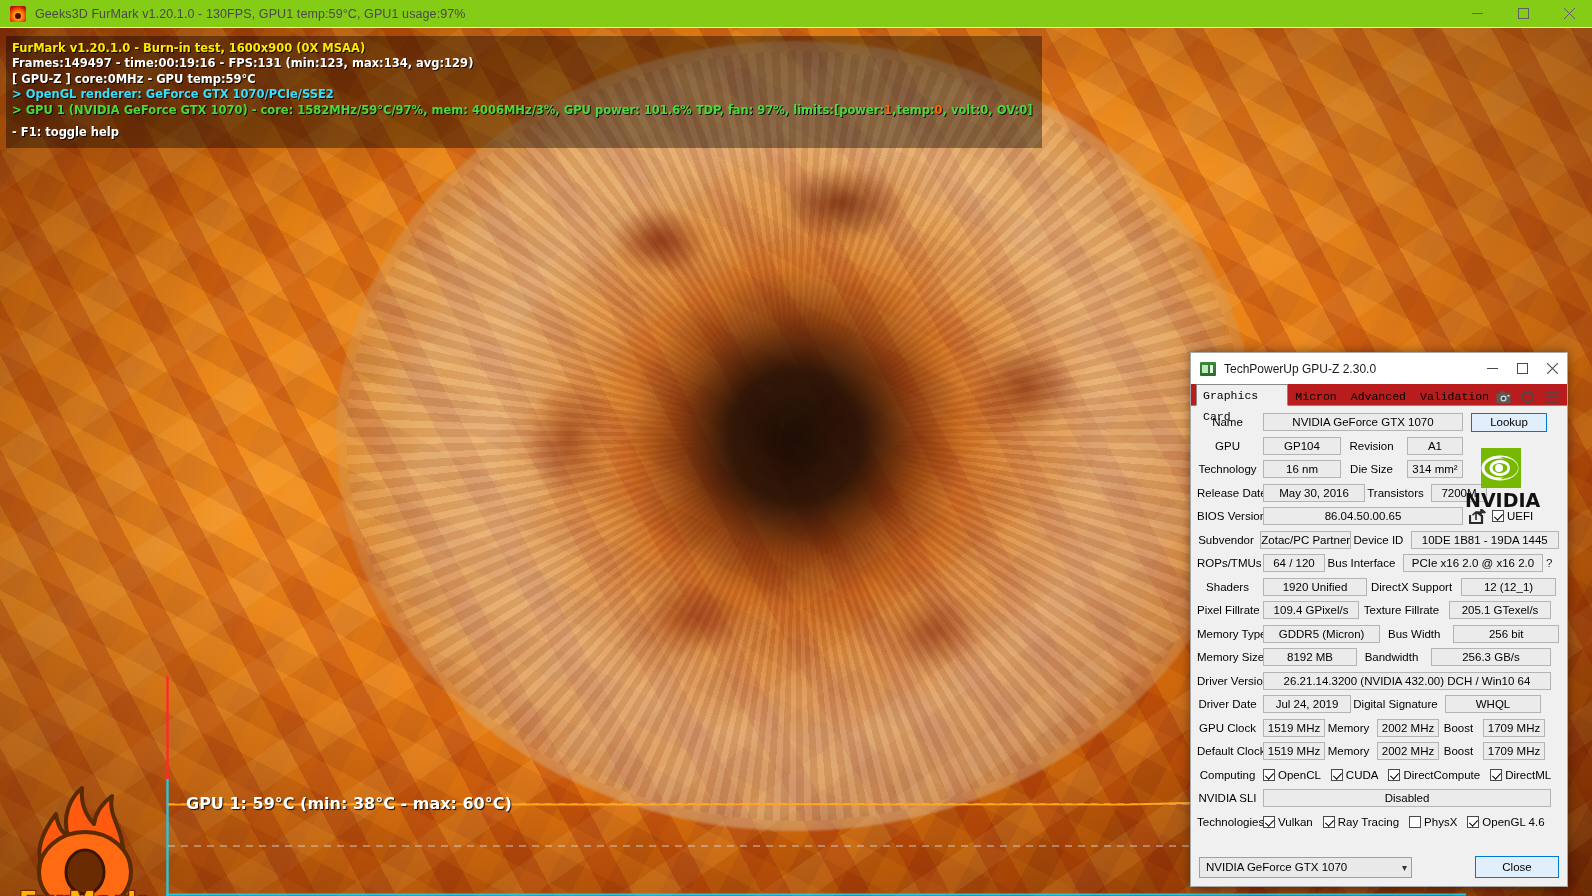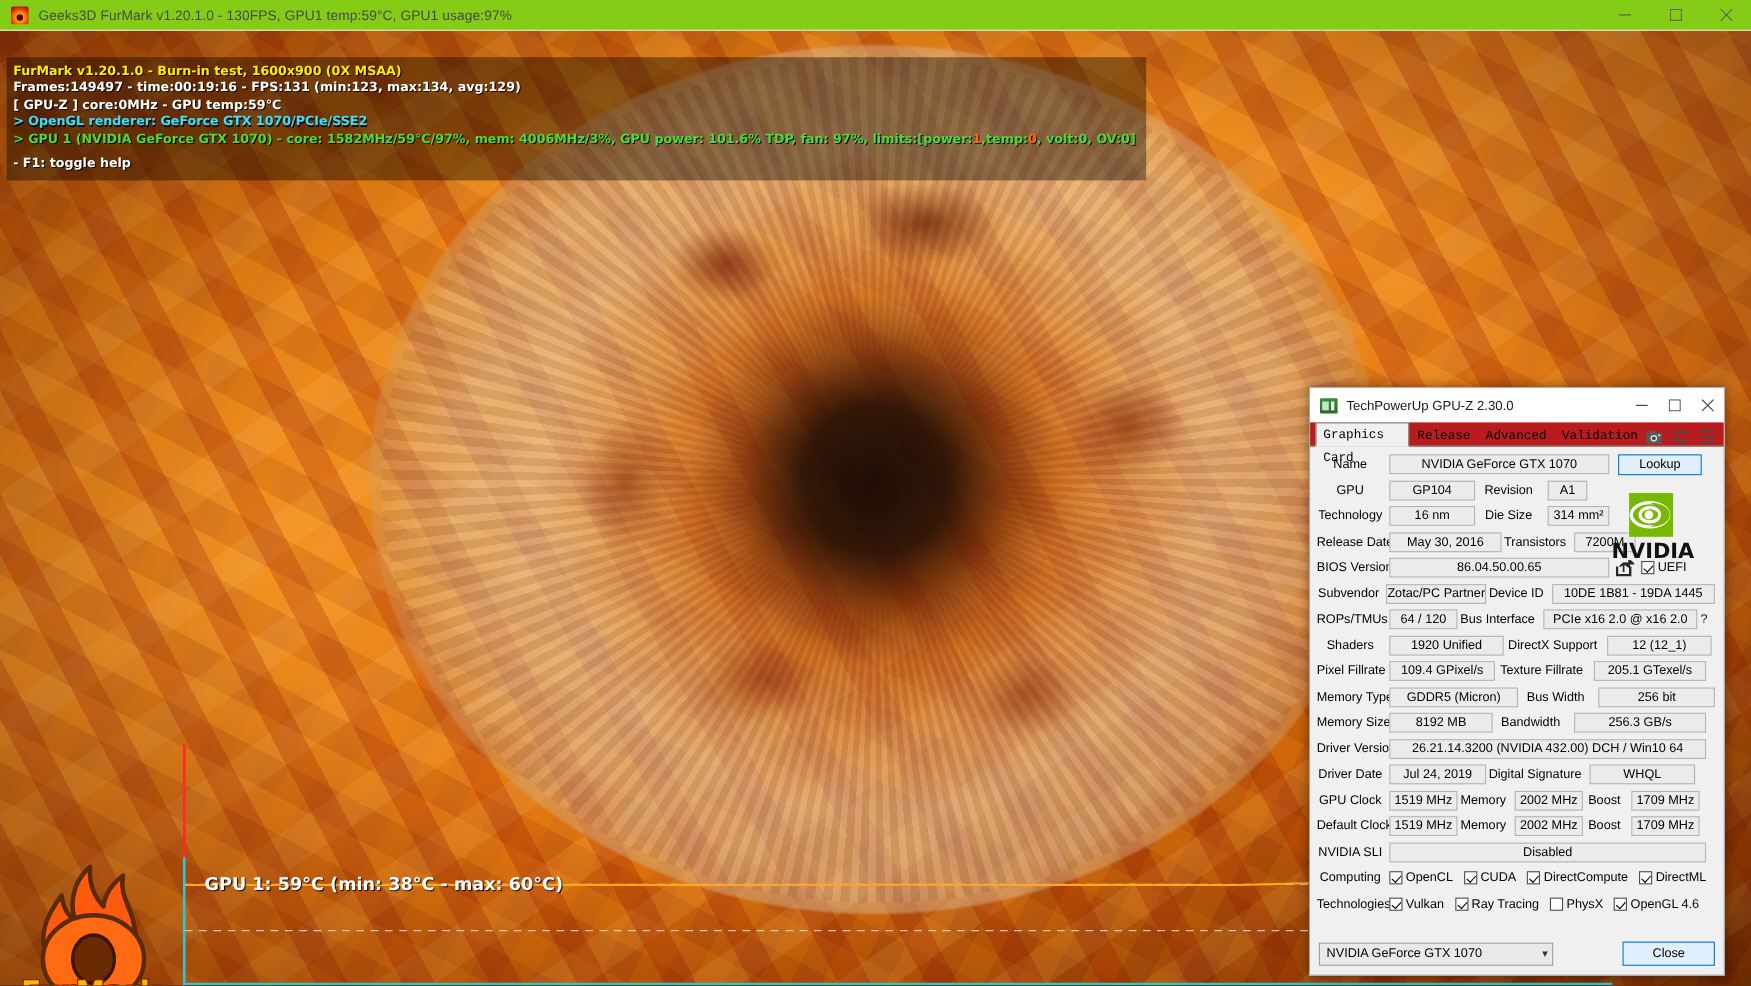--- a/index.html
+++ b/index.html
@@ -111,21 +111,21 @@
       radial-gradient(ellipse 92px 52px at 56% 15%, rgba(96,22,4,0.70) 0%, rgba(96,22,4,0) 74%),
       radial-gradient(ellipse 58px 80px at 20% 52%, rgba(132,36,8,0.60) 0%, rgba(132,36,8,0) 72%),
       radial-gradient(ellipse 70px 60px at 80% 44%, rgba(118,30,6,0.62) 0%, rgba(118,30,6,0) 74%),
       radial-gradient(ellipse 80px 52px at 36% 80%, rgba(130,34,8,0.55) 0%, rgba(130,34,8,0) 74%),
       radial-gradient(ellipse 66px 50px at 68% 82%, rgba(120,28,6,0.52) 0%, rgba(120,28,6,0) 74%);
     filter: blur(3px);
   }
 
   
   .fm-hud {
-    position: absolute; left: 6px; top: 24px;
+    position: absolute; left: 6px; top: 8px;
     padding: 5px 10px 8px 6px;
     background: rgba(0,0,0,0.38);
     font-family: "DejaVu Sans", sans-serif;
     font-size: 11.5px; font-weight: bold;
     line-height: 15.4px;
     text-shadow: 1px 1px 0 rgba(0,0,0,0.85);
     white-space: nowrap;
   }
   .hud-l1 { color: #ffea00; }
   .hud-l2, .hud-l3 { color: #ffffff; }
@@ -332,21 +332,21 @@
           <svg width="11" height="11">
               <line x1="0" y1="0" x2="11" y2="11" stroke="currentColor" stroke-width="1.1"></line>
               <line x1="11" y1="0" x2="0" y2="11" stroke="currentColor" stroke-width="1.1"></line>
             </svg>
         </div>
       </div>
     </div>
 
     <div class="gz-tabstrip">
       <div class="gz-tab active"><span>Graphics Card</span></div>
-      <div class="gz-tab"><span>Release</span></div>
+      <div class="gz-tab"><span>Micron</span></div>
       <div class="gz-tab"><span>Advanced</span></div>
       <div class="gz-tab"><span>Validation</span></div>
       <div class="gz-toolicons">
         <svg width="15" height="13" viewBox="0 0 15 13">
           <rect x="0.5" y="2.5" width="14" height="10" rx="1" fill="#5a5a5a"></rect>
           <rect x="4" y="0.5" width="5" height="2.5" fill="#5a5a5a"></rect>
           <circle cx="7.5" cy="7.5" r="3" fill="#dcdcdc"></circle>
           <circle cx="7.5" cy="7.5" r="1.7" fill="#444"></circle>
           <rect x="11.5" y="4" width="2" height="1.5" fill="#e8e8e8"></rect>
         </svg>
@@ -381,21 +381,21 @@
       <div class="gz-row">
         <div class="gz-lbl" style="width:66px">Name</div>
         <div class="gz-val" style="width:200px">NVIDIA GeForce GTX 1070</div>
         <div class="gz-btn" style="width:76px; margin-left:8px">Lookup</div>
       </div>
 
       <div class="gz-row">
         <div class="gz-lbl" style="width:66px">GPU</div>
         <div class="gz-val" style="width:78px">GP104</div>
         <div class="gz-lbl" style="width:66px">Revision</div>
-        <div class="gz-val" style="width:36px">A1</div>
+        <div class="gz-val" style="width:56px">A1</div>
       </div>
 
       <div class="gz-row">
         <div class="gz-lbl" style="width:66px">Technology</div>
         <div class="gz-val" style="width:78px">16 nm</div>
         <div class="gz-lbl" style="width:66px">Die Size</div>
         <div class="gz-val" style="width:56px">314 mm²</div>
       </div>
 
       <div class="gz-row">
@@ -485,44 +485,44 @@
       <div class="gz-row">
         <div class="gz-lbl" style="width:66px">Default Clock</div>
         <div class="gz-val" style="width:62px">1519 MHz</div>
         <div class="gz-lbl" style="width:52px">Memory</div>
         <div class="gz-val" style="width:62px">2002 MHz</div>
         <div class="gz-lbl" style="width:44px">Boost</div>
         <div class="gz-val" style="width:62px">1709 MHz</div>
       </div>
 
       <div class="gz-row">
+        <div class="gz-lbl" style="width:66px">Computing</div>
+        <div style="display:flex; gap:10px; align-items:center">
+          <div class="gz-cb">
+            <span class="gz-box checked"></span>
+            <span>OpenCL</span>
+          </div>
+          <div class="gz-cb">
+            <span class="gz-box checked"></span>
+            <span>CUDA</span>
+          </div>
+          <div class="gz-cb">
+            <span class="gz-box checked"></span>
+            <span>DirectCompute</span>
+          </div>
+          <div class="gz-cb">
+            <span class="gz-box checked"></span>
+            <span>DirectML</span>
+          </div>
+        </div>
+      </div>
+
+      <div class="gz-row">
         <div class="gz-lbl" style="width:66px">NVIDIA SLI</div>
         <div class="gz-val" style="width:288px">Disabled</div>
-      </div>
-
-      <div class="gz-row">
-        <div class="gz-lbl" style="width:66px">Computing</div>
-        <div style="display:flex; gap:10px; align-items:center">
-          <div class="gz-cb">
-            <span class="gz-box checked"></span>
-            <span>OpenCL</span>
-          </div>
-          <div class="gz-cb">
-            <span class="gz-box checked"></span>
-            <span>CUDA</span>
-          </div>
-          <div class="gz-cb">
-            <span class="gz-box checked"></span>
-            <span>DirectCompute</span>
-          </div>
-          <div class="gz-cb">
-            <span class="gz-box checked"></span>
-            <span>DirectML</span>
-          </div>
-        </div>
       </div>
 
       <div class="gz-row">
         <div class="gz-lbl" style="width:66px">Technologies</div>
         <div style="display:flex; gap:10px; align-items:center">
           <div class="gz-cb">
             <span class="gz-box checked"></span>
             <span>Vulkan</span>
           </div>
           <div class="gz-cb">

